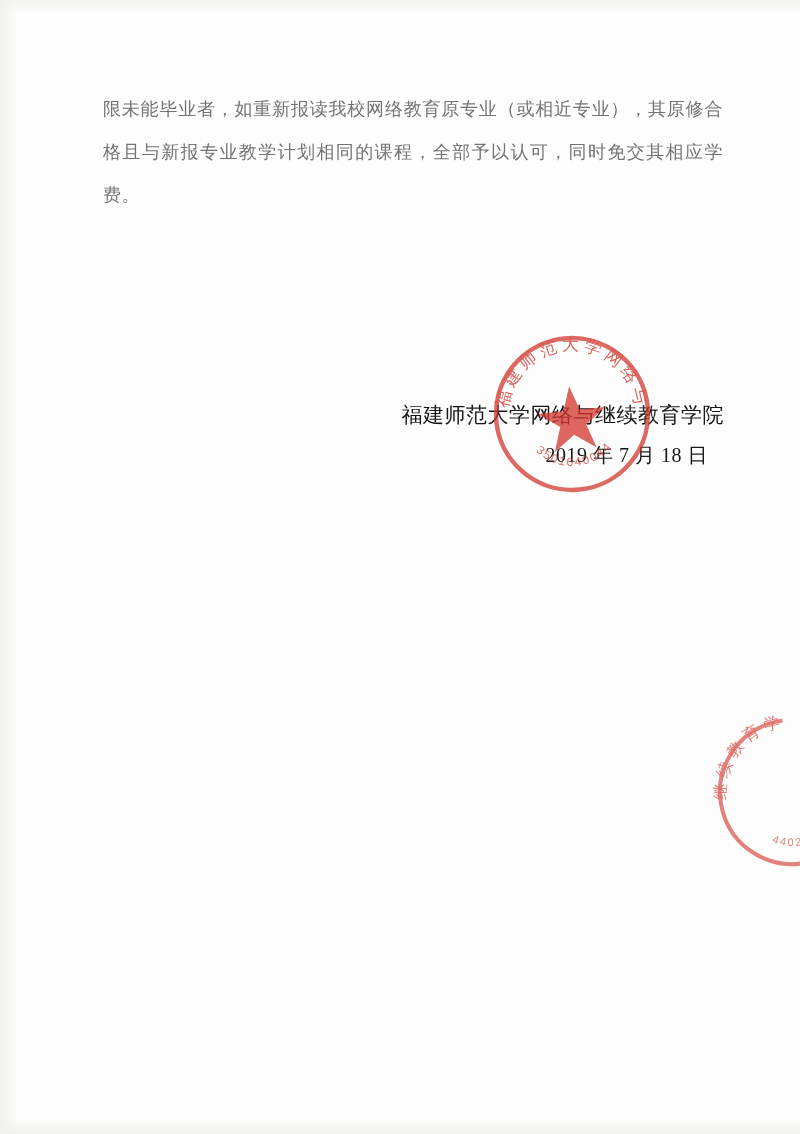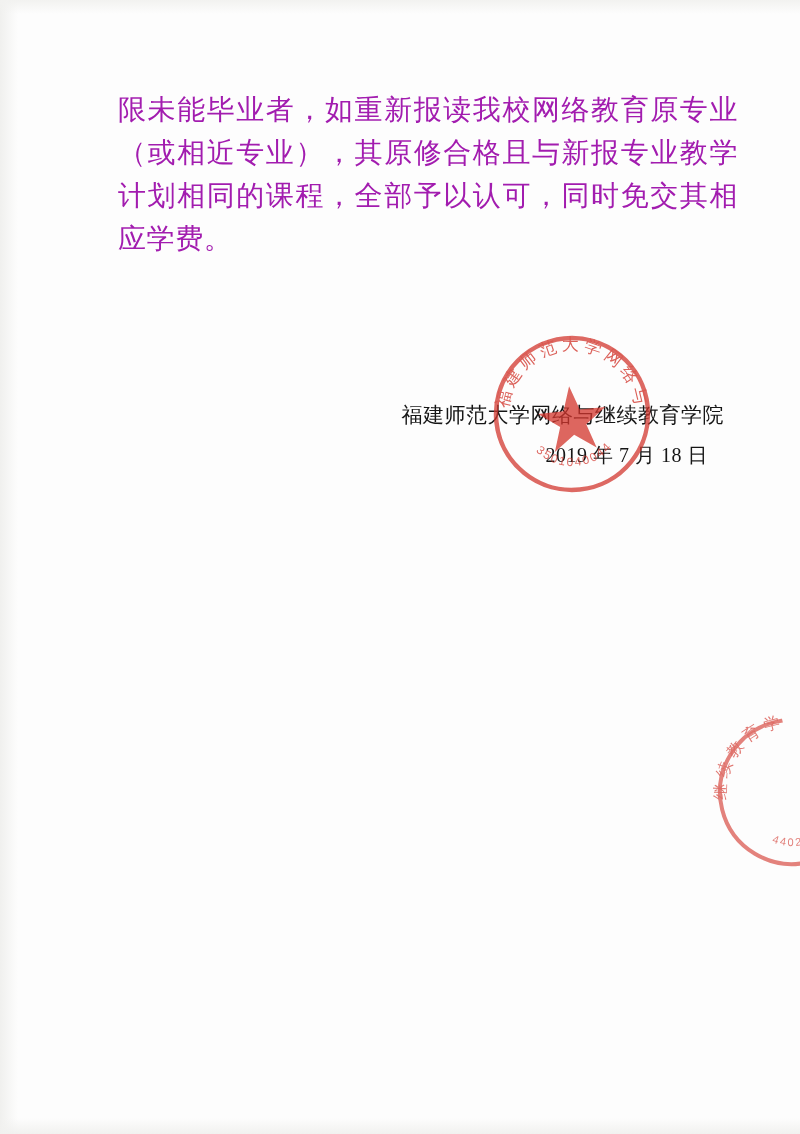--- a/index.html
+++ b/index.html
@@ -39,26 +39,26 @@
   .scan-edge-bottom {
     position: absolute;
     left: 0; right: 0; bottom: 0;
     height: 16px;
     background: linear-gradient(to top, #f1f1ef, rgba(255,255,255,0));
     pointer-events: none;
   }
 
   .body-text {
     position: absolute;
-    left: 118px;
+    left: 103px;
     top: 88px;
     width: 620px;
-    font-size: 28px;
+    font-size: 18px;
     line-height: 43px;
-    color: #a21caf;
+    color: #737373;
     letter-spacing: 0.6px;
     text-align: justify;
   }
   .para {
     margin: 0 0 0 0;
     white-space: pre-wrap;
   }
   .para + .para {
     margin-top: 0px;
   }

